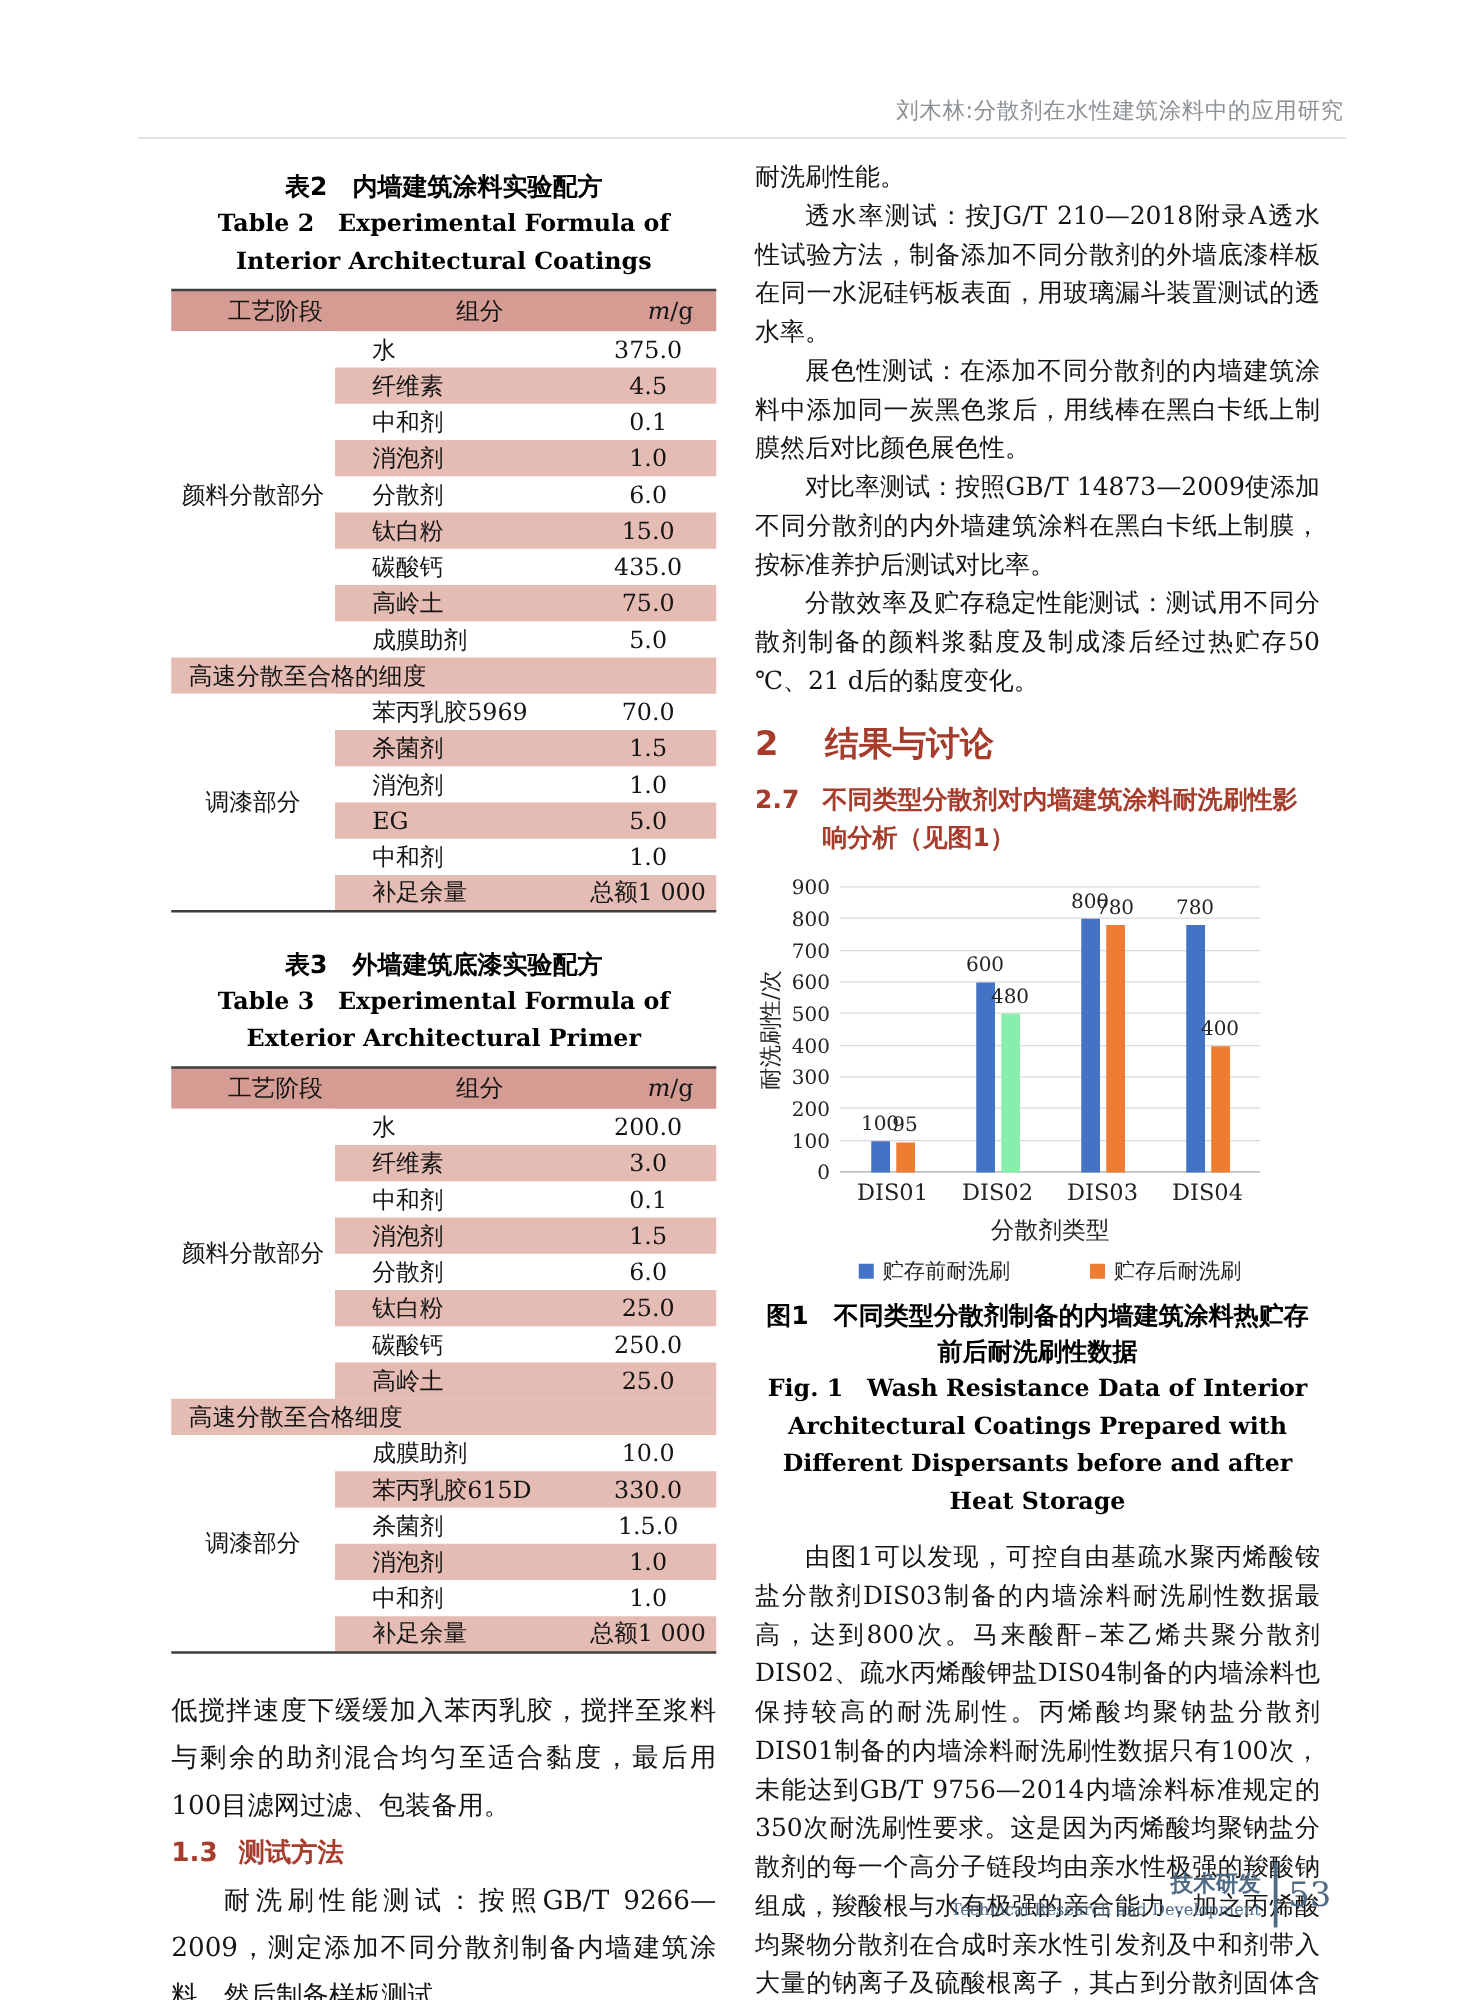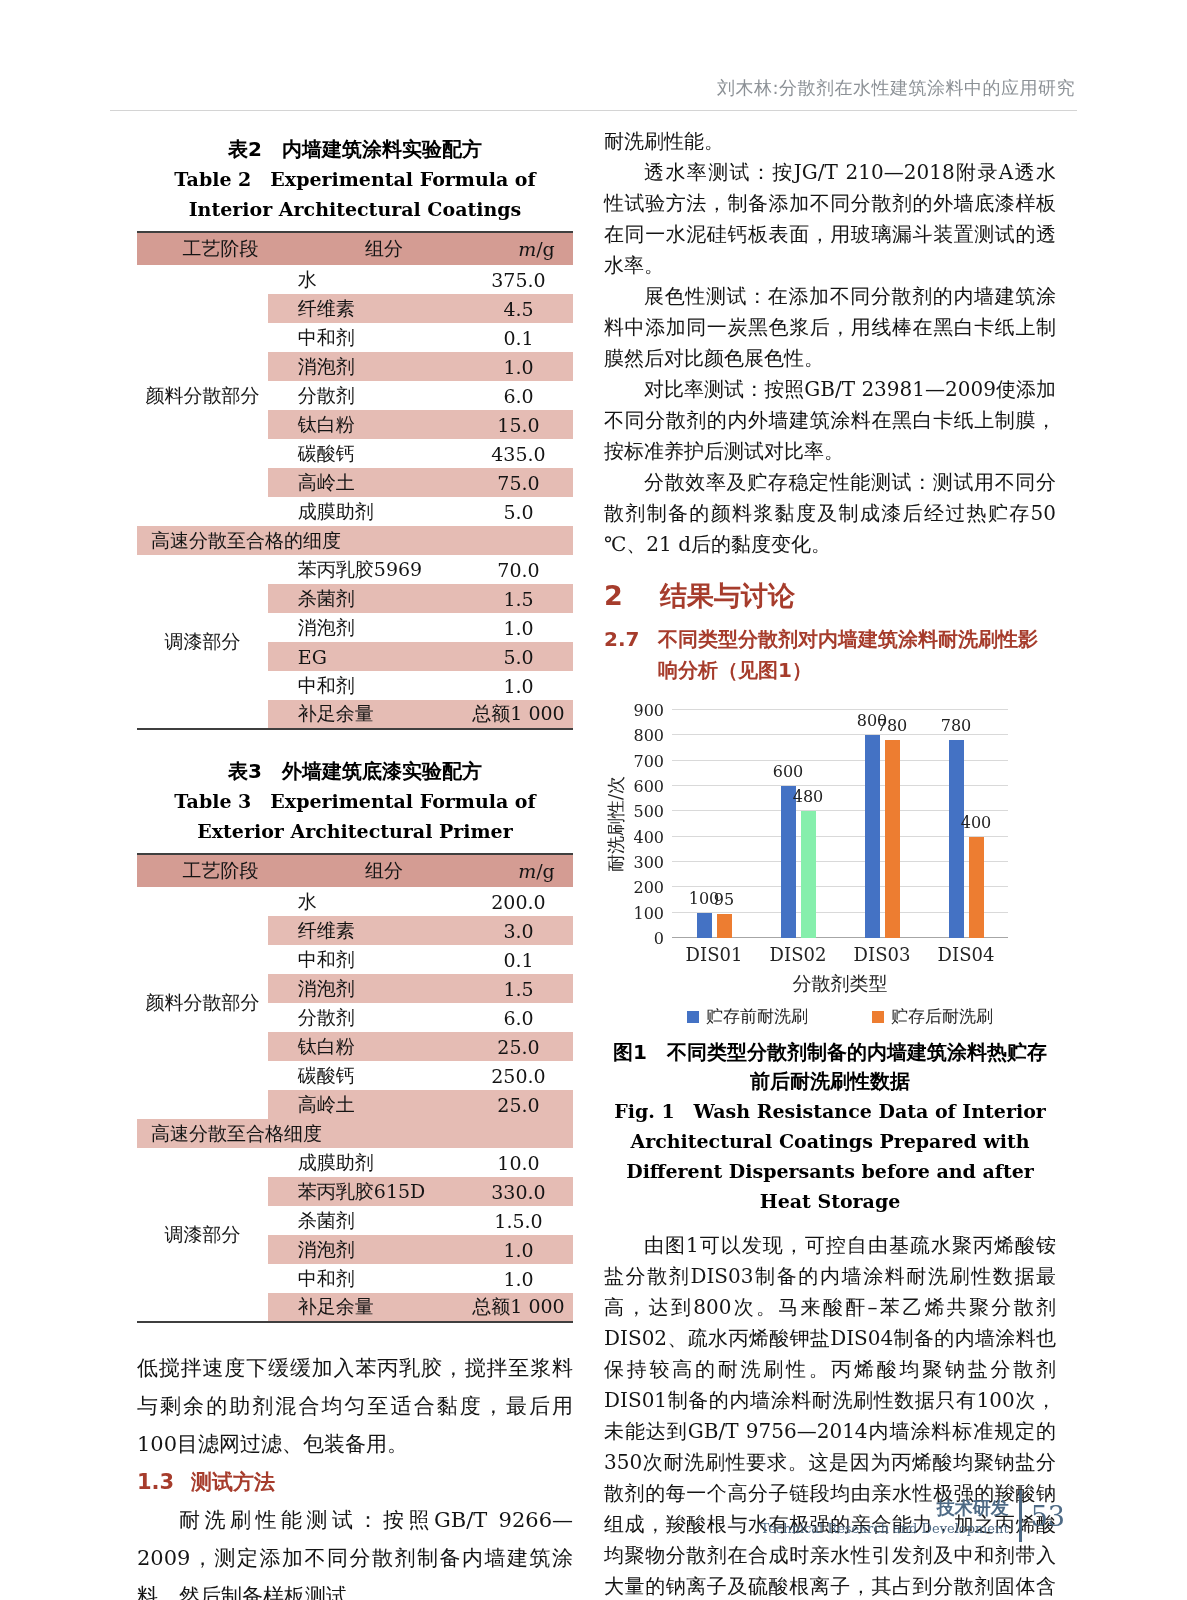--- a/index.html
+++ b/index.html
@@ -268,21 +268,21 @@
       <span>测试方法</span>
     </div>
 
     <p class="para-left indent">耐洗刷性能测试：按照GB/T 9266—2009，测定添加不同分散剂制备内墙建筑涂料，然后制备样板测试</p>
   </div>
 
   <div class="col-right">
     <p class="para">耐洗刷性能。</p>
     <p class="para indent">透水率测试：按JG/T 210—2018附录A透水性试验方法，制备添加不同分散剂的外墙底漆样板在同一水泥硅钙板表面，用玻璃漏斗装置测试的透水率。</p>
     <p class="para indent">展色性测试：在添加不同分散剂的内墙建筑涂料中添加同一炭黑色浆后，用线棒在黑白卡纸上制膜然后对比颜色展色性。</p>
-    <p class="para indent">对比率测试：按照GB/T 23981—2009使添加不同分散剂的内外墙建筑涂料在黑白卡纸上制膜，按标准养护后测试对比率。</p>
+    <p class="para indent">对比率测试：按照GB/T 14873—2009使添加不同分散剂的内外墙建筑涂料在黑白卡纸上制膜，按标准养护后测试对比率。</p>
     <p class="para indent">分散效率及贮存稳定性能测试：测试用不同分散剂制备的颜料浆黏度及制成漆后经过热贮存50 ℃、21 d后的黏度变化。</p>
 
     <div class="h2">
       <span class="num">2</span>
       <span>结果与讨论</span>
     </div>
 
     <div class="h3">
       <span class="num">2.7</span>
       <span class="ttl">不同类型分散剂对内墙建筑涂料耐洗刷性影响分析（见图1）</span>

